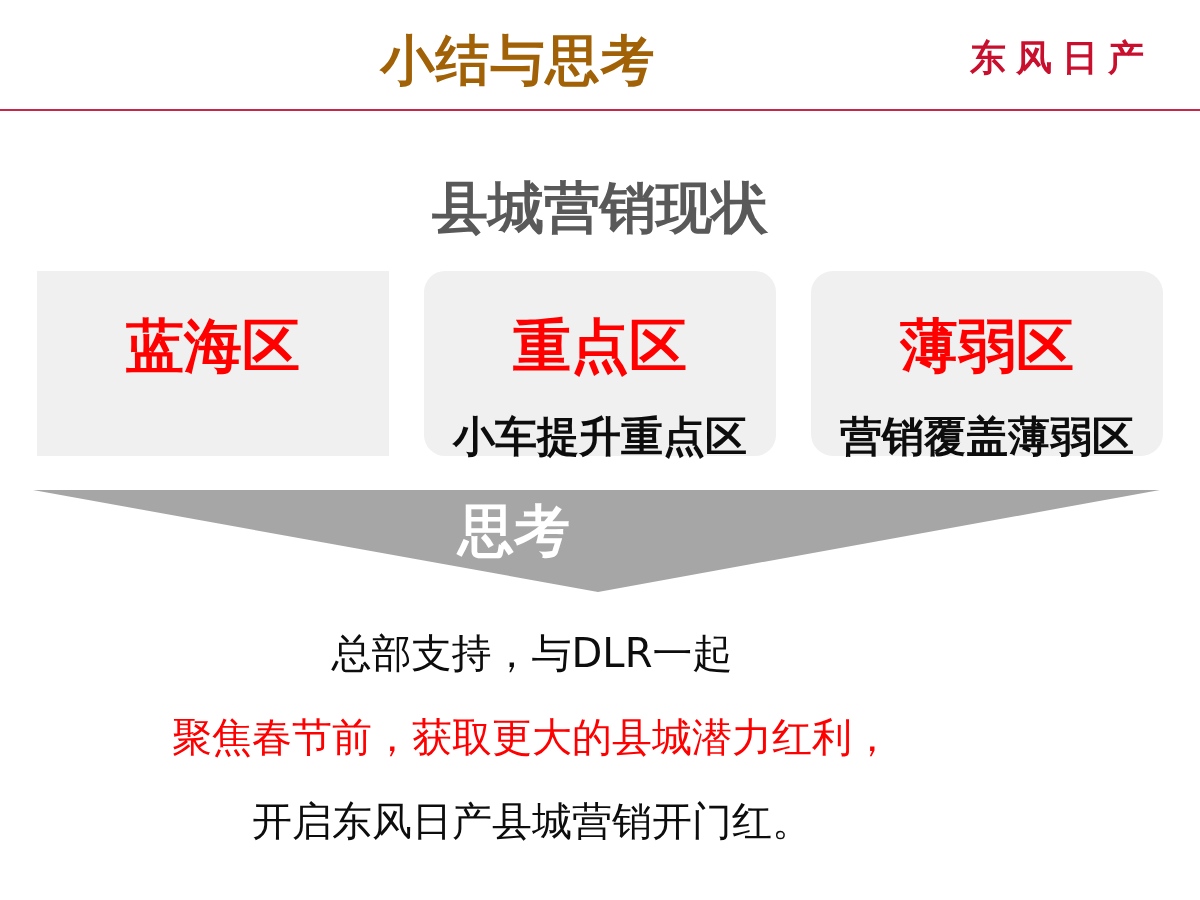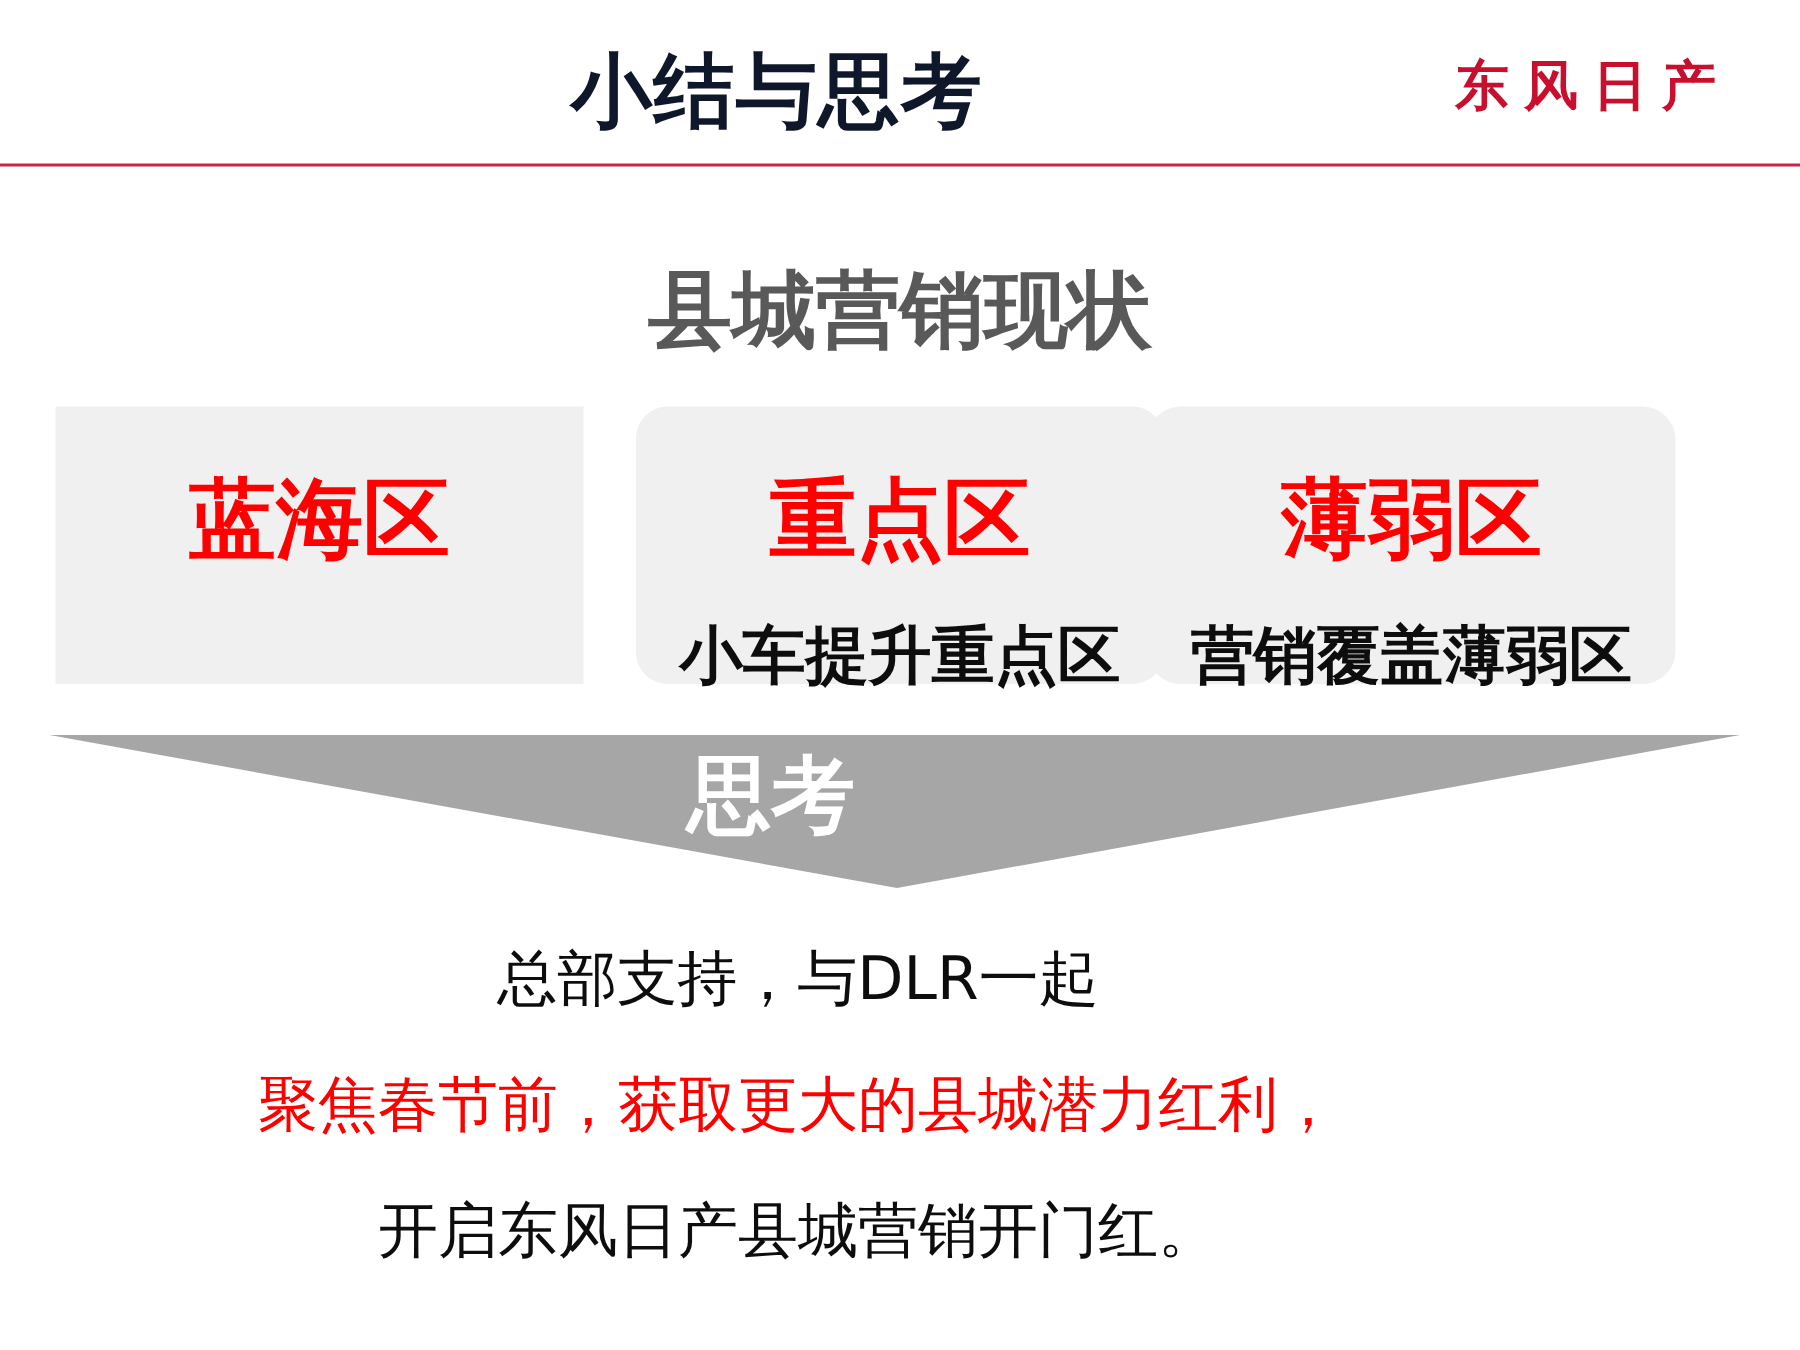--- a/index.html
+++ b/index.html
@@ -15,21 +15,21 @@
       font-family: "DejaVu Sans", "Liberation Sans", sans-serif;
     }
     .slide-title {
       position: absolute;
       left: 0;
       width: 1036px;
       top: 26px;
       text-align: center;
       font-size: 54px;
       font-weight: bold;
-      color: #0f172a;
+      color: #a16207;
       line-height: 70px;
       letter-spacing: 1px;
     }
     .brand-logo {
       position: absolute;
       right: 46px;
       top: 36px;
       font-size: 36px;
       font-weight: bold;
       color: #c8102e;
@@ -129,21 +129,21 @@
 
   <div class="zone-card" style="left:37px;">
     <div class="zone-name">蓝海区</div>
   </div>
 
   <div class="zone-card" style="left:424px;border-radius:21px;">
     <div class="zone-name">重点区</div>
     <div class="zone-desc">小车提升重点区</div>
   </div>
 
-  <div class="zone-card" style="left:765px;border-radius:22px;">
+  <div class="zone-card" style="left:811px;border-radius:22px;">
     <div class="zone-name">薄弱区</div>
     <div class="zone-desc">营销覆盖薄弱区</div>
   </div>
 
   <svg class="think-arrow" viewBox="0 0 1200 106" width="1200" height="106">
     <polygon points="33,2 1160,2 598,104" fill="#a6a6a6"></polygon>
   </svg>
   <div class="think-label">思考</div>
 
   <div class="conclusion-line line-1">总部支持，与DLR一起</div>

